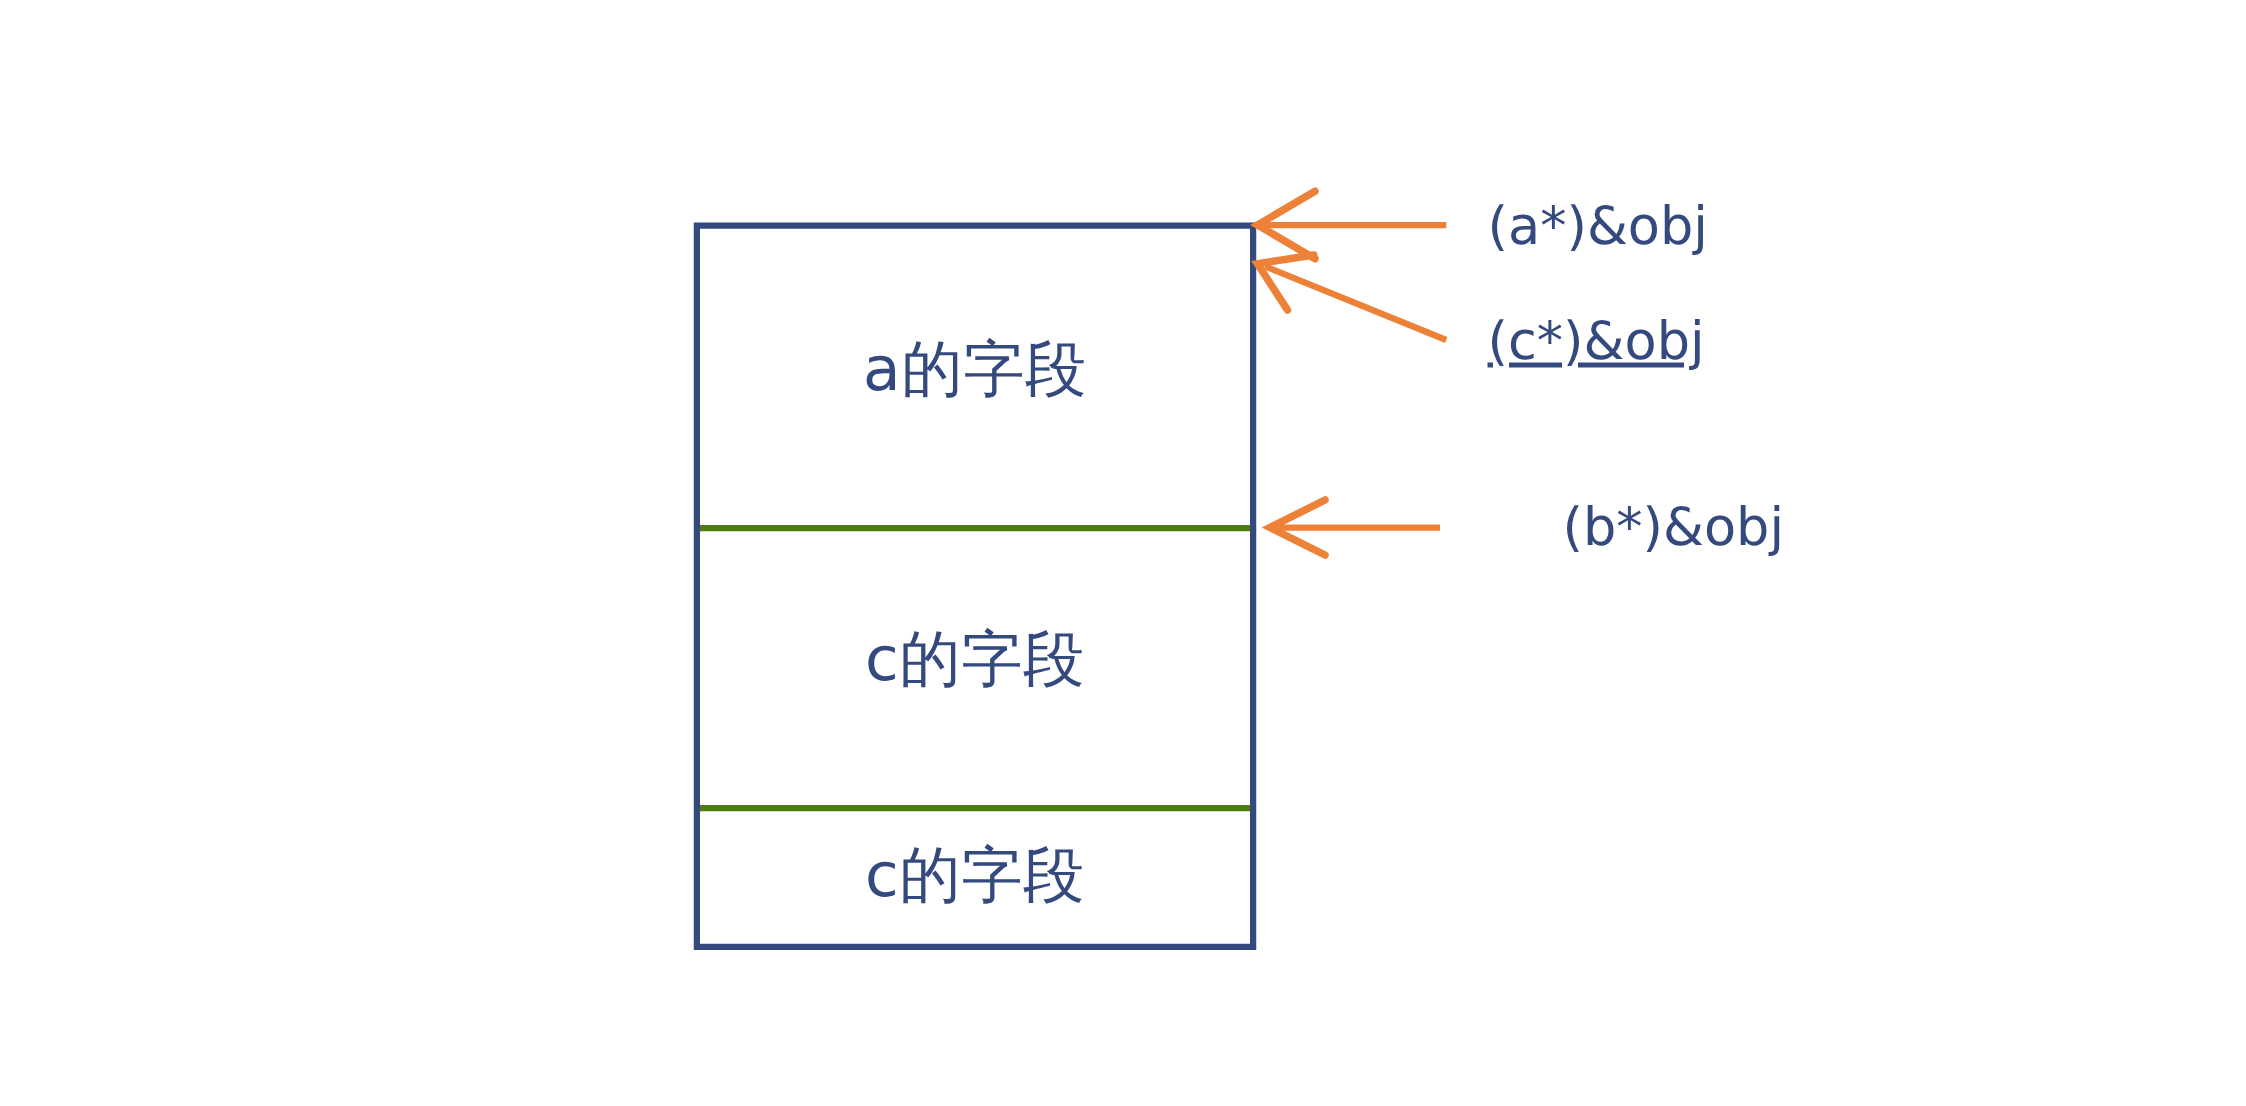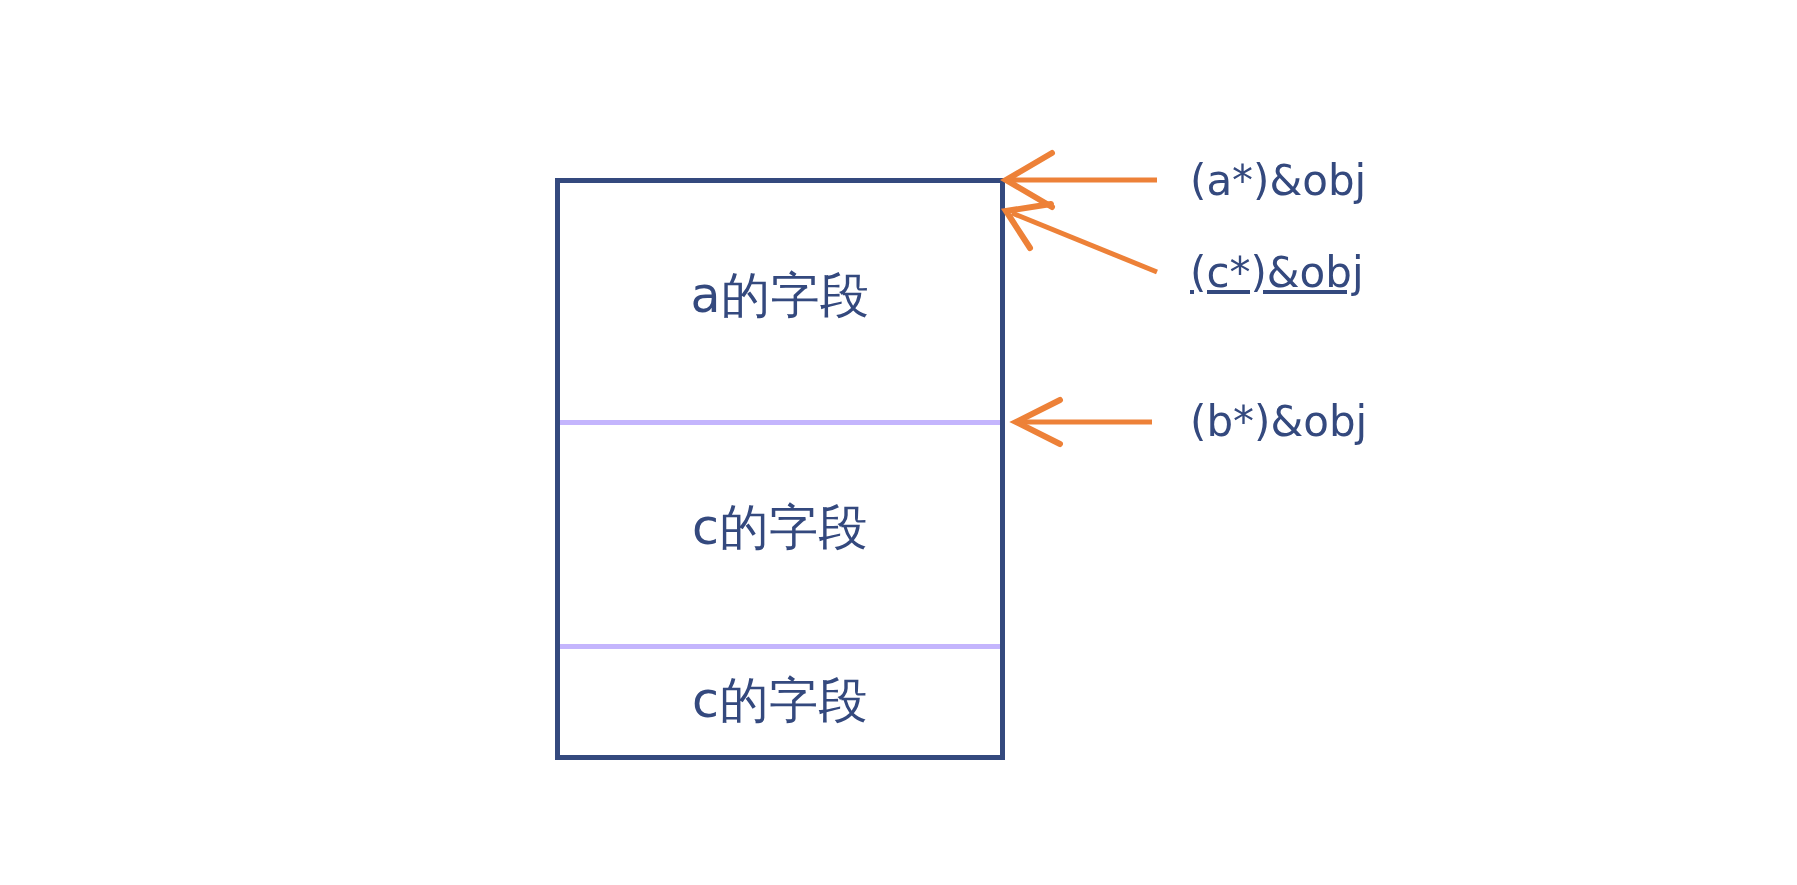--- a/index.html
+++ b/index.html
@@ -35,21 +35,21 @@
     flex-direction: column;
   }
   .field-row {
     box-sizing: border-box;
     display: flex;
     align-items: center;
     justify-content: center;
     position: relative;
   }
   .field-row.divided {
-    border-bottom: 5px solid #c4b5fd;
+    border-bottom: 5px solid #4d7c0f;
   }
   .row-a { height: 244px; }
   .row-b { height: 226px; }
   .row-c { height: 107px; }
 
   .field-label {
     color: #34497E;
     font-size: 49px;
     line-height: 1;
     letter-spacing: 0.5px;
@@ -76,21 +76,21 @@
     position: absolute;
     color: #34497E;
     font-size: 42px;
     line-height: 1;
     white-space: nowrap;
     font-family: "DejaVu Sans", "Liberation Sans", sans-serif;
     font-weight: 400;
   }
   .ptr-a { left: 1190px; top: 160px; text-align: right; }
   .ptr-c { left: 1190px; top: 252px; text-decoration: underline; }
-  .ptr-b { left: 1190px; top: 401px; }
+  .ptr-b { left: 1250px; top: 401px; }
 </style>
 </head>
 <body>
 
 <div id="canvas">
 
   <div class="layout-box">
     <div class="field-row row-a divided">
       <span class="field-label">a的字段</span>
     </div>

